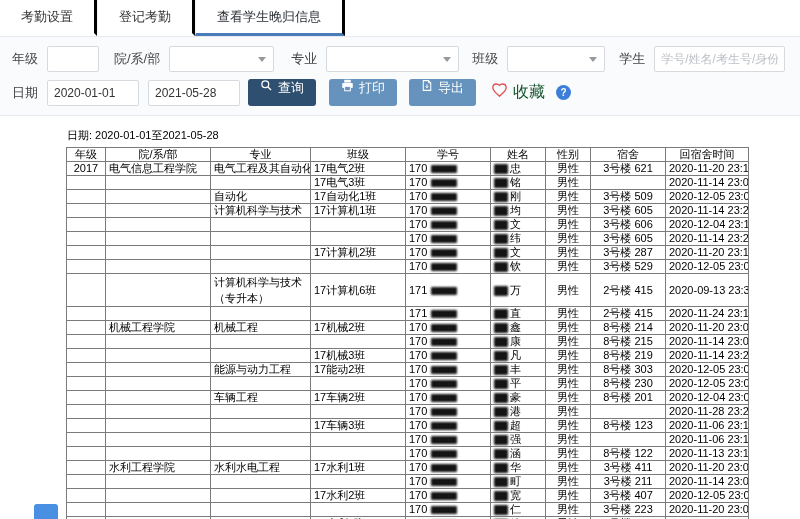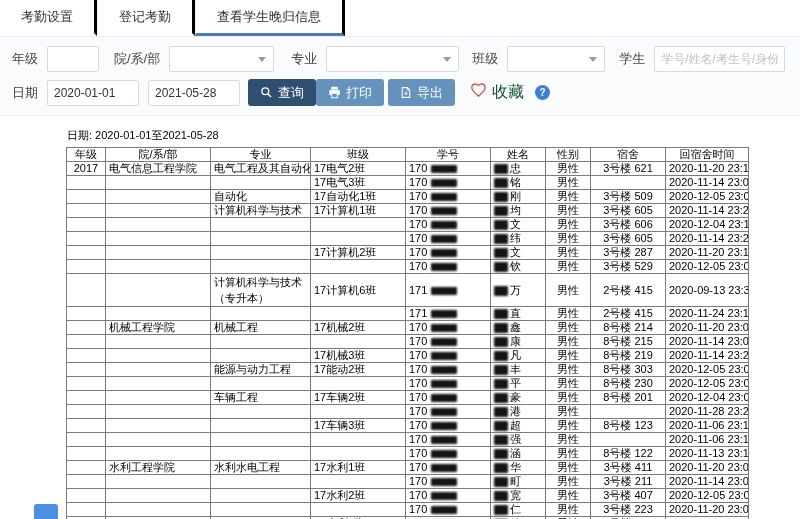--- a/index.html
+++ b/index.html
@@ -29,25 +29,25 @@
   .caret{width:0;height:0;border-left:4px solid transparent;border-right:4px solid transparent;border-top:5px solid #97999c;}
   .grade-inp{width:52px;margin-right:15px;}
   .college-sel{width:105px;margin-right:17px;}
   .major-sel{width:133px;margin-right:13px;}
   .class-sel{width:98px;margin-right:14px;}
   .student-inp{width:131px;}
   .date-inp{width:92px;}
   .date-inp + .date-inp{margin-left:9px;}
   .btn{
     height:27px;border:none;border-radius:3px;color:#fff;font-size:13px;font-family:inherit;
-    display:inline-flex;align-items:center;gap:5px;padding:0 12px;cursor:pointer;
+    display:inline-flex;align-items:flex-start;gap:5px;padding:0 12px;cursor:pointer;
   }
   .btn-query{background:#2e4f70;margin-left:8px;}
-  .btn-print{background:#6593bd;margin-left:0;}
-  .btn-export{background:#6593bd;margin-left:4px;}
+  .btn-print{background:#6593bd;margin-left:13px;}
+  .btn-export{background:#6593bd;margin-left:12px;}
   .fav{display:inline-flex;align-items:flex-start;gap:5px;margin-left:15px;cursor:pointer;color:#14532d;font-size:16px;}
   .help{
     width:15px;height:15px;border-radius:50%;background:#3d7fd8;color:#fff;font-size:10px;font-weight:bold;
     display:inline-flex;align-items:center;justify-content:center;margin-left:11px;cursor:pointer;
   }
   
   .content{padding-top:12px;}
   .rtitle{margin:0 0 4px 67px;font-size:11px;font-weight:normal;color:#000;}
   table.report{border-collapse:collapse;table-layout:fixed;margin-left:66px;width:682px;font-size:11px;color:#000;}
   table.report th,table.report td{

